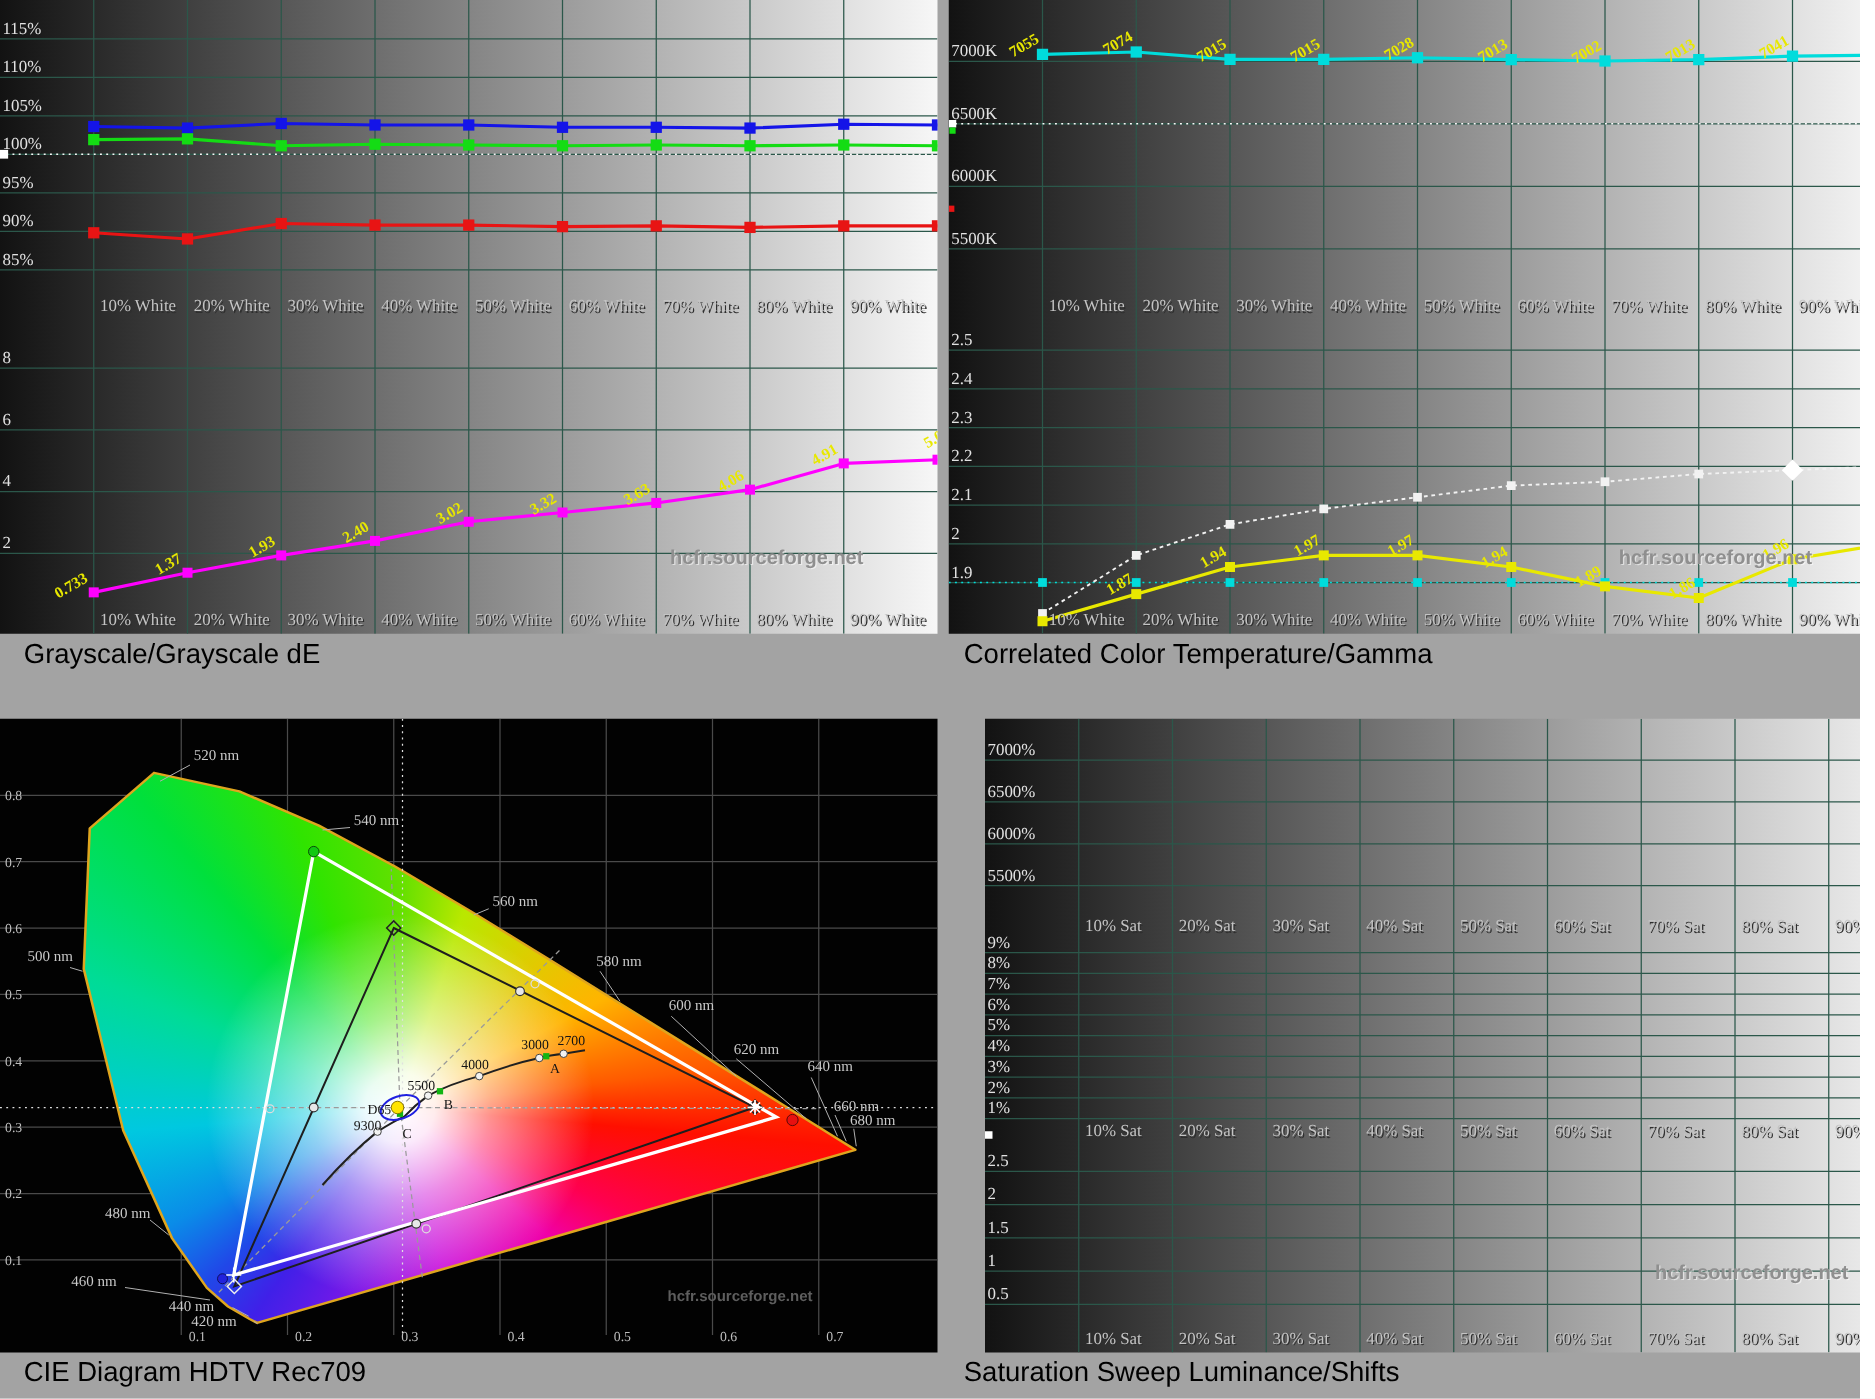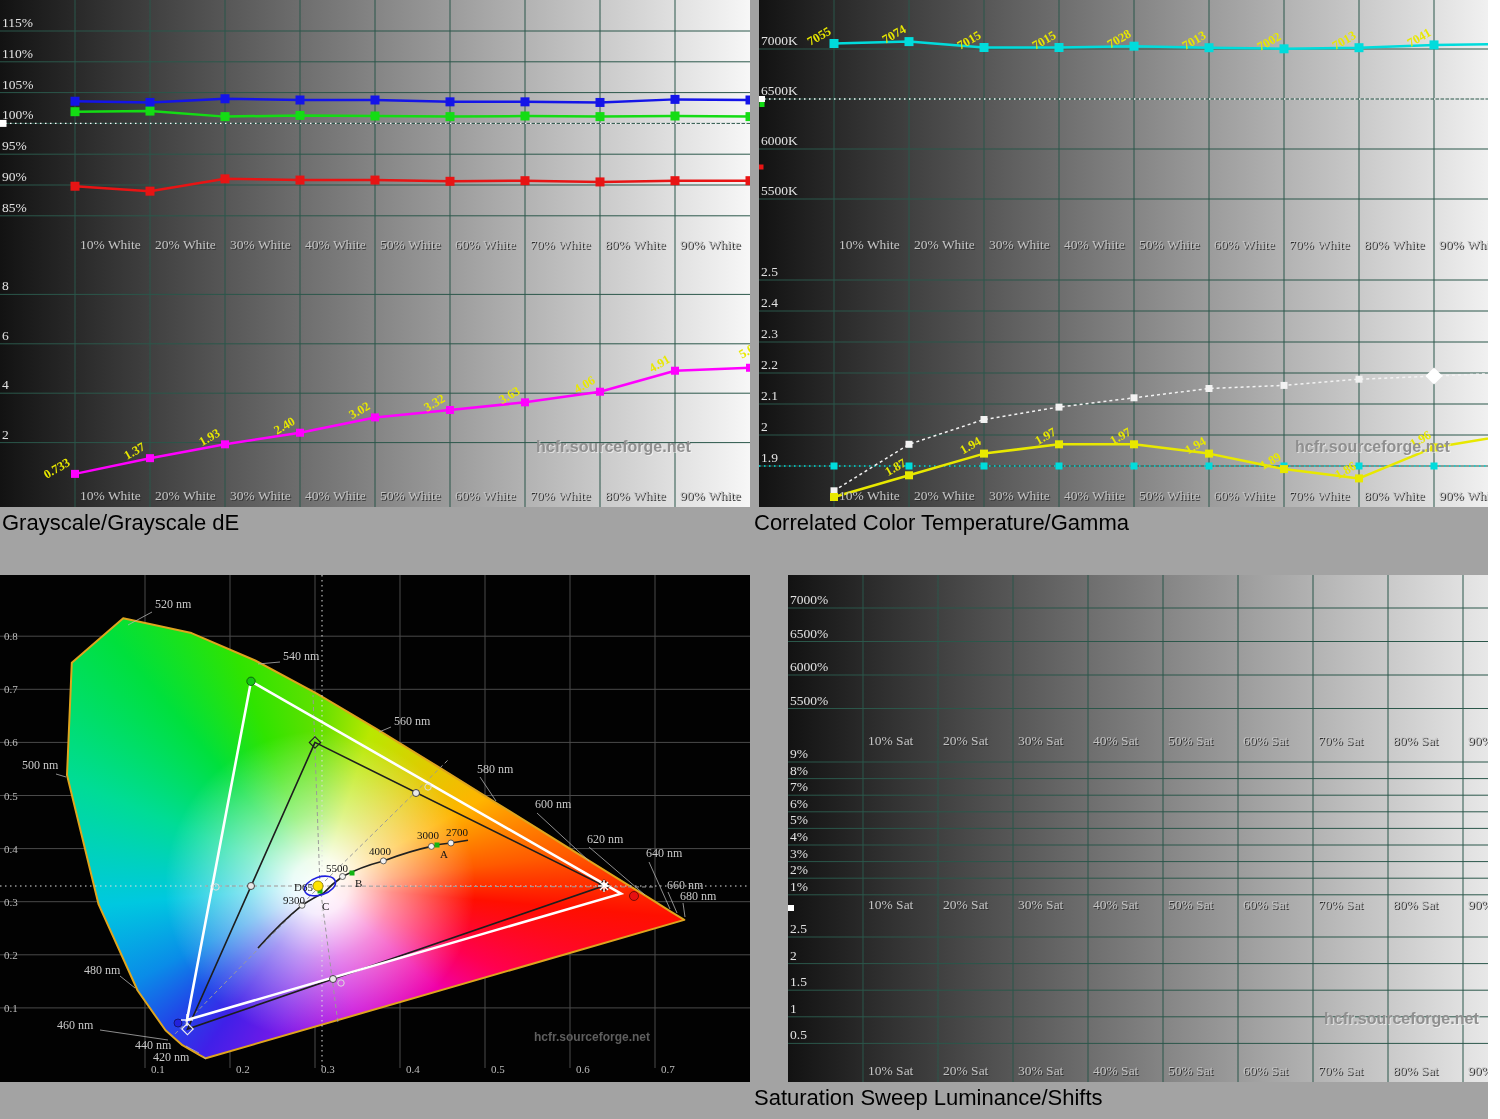--- a/index.html
+++ b/index.html
@@ -3,21 +3,21 @@
 <meta charset="utf-8">
 <style>
   html,body{margin:0;padding:0;background:#fff;}
   #page{position:relative;width:1488px;height:1119px;background:#a3a3a3;overflow:hidden;
         font-family:"Liberation Serif",serif;}
   .panel{position:absolute;width:750px;height:507px;overflow:hidden;}
   .grad{background:linear-gradient(90deg,#121212,#f7f7f7);}
   .cie{background:#020202;}
   .panel svg{position:absolute;left:0;top:0;}
   .title{position:absolute;width:748px;height:30px;color:#000;
-         font:22px "Liberation Sans",sans-serif;padding-left:2px;}
+         font:22px "Liberation Sans",sans-serif;padding-left:19px;}
   .watermark{position:absolute;font:bold 16px "Liberation Sans",sans-serif;color:#8f8f8f;
              text-shadow:1px 1px 0 rgba(255,255,255,.55);width:210px;text-align:left;}
   .watermark.dark{font:bold 12px "Liberation Sans",sans-serif;color:#5e5e5e;text-shadow:none;}
   .cie-fill{position:absolute;left:0;top:0;width:750px;height:507px;
     background:
       radial-gradient(circle at 320px 311px,#ffffff 0px,rgba(255,255,255,.92) 28px,rgba(255,255,255,.55) 72px,rgba(255,255,255,0) 155px),
       conic-gradient(from 0deg at 320px 311px,
         #63e000 0deg,#b9e800 18deg,#ffb400 62deg,#ff5a00 83deg,#ff0f00 95deg,
         #ff0050 115deg,#f000a8 131deg,#c800d8 165deg,#7818e8 195deg,#4020e8 215deg,
         #2048e8 228deg,#0a8ce8 243deg,#00c8e0 265deg,#00dc96 293deg,#00e03c 320deg,
@@ -458,20 +458,21 @@
           <text x="417" y="264" fill="#141414" font-size="11px" font-family="&quot;Liberation Serif&quot;,serif">3000</text>
           <text x="446" y="261" fill="#141414" font-size="11px" font-family="&quot;Liberation Serif&quot;,serif">2700</text>
           <text x="440" y="283" fill="#141414" font-size="11px" font-family="&quot;Liberation Serif&quot;,serif">A</text>
           <text x="355" y="312" fill="#141414" font-size="11px" font-family="&quot;Liberation Serif&quot;,serif">B</text>
           <text x="322" y="335" fill="#141414" font-size="11px" font-family="&quot;Liberation Serif&quot;,serif">C</text>
           <text x="294" y="316" fill="#141414" font-size="11px" font-family="&quot;Liberation Serif&quot;,serif">D65</text>
         </g>
     </svg>
     <div class="watermark dark" style="left:534px;top:1030px;margin-top:-575px">hcfr.sourceforge.net</div>
   </div>
+  <div class="title" style="left:0;top:1085px">CIE Diagram HDTV Rec709</div>
 
   <div class="panel grad" style="left:788px;top:575px">
     <svg id="svg-sat" width="750" height="507">
         <line x1="75" y1="0" x2="75" y2="507" stroke="#2b574a" stroke-width="1"></line>
         <line x1="150" y1="0" x2="150" y2="507" stroke="#2b574a" stroke-width="1"></line>
         <line x1="225" y1="0" x2="225" y2="507" stroke="#2b574a" stroke-width="1"></line>
         <line x1="300" y1="0" x2="300" y2="507" stroke="#2b574a" stroke-width="1"></line>
         <line x1="375" y1="0" x2="375" y2="507" stroke="#2b574a" stroke-width="1"></line>
         <line x1="450" y1="0" x2="450" y2="507" stroke="#2b574a" stroke-width="1"></line>
         <line x1="525" y1="0" x2="525" y2="507" stroke="#2b574a" stroke-width="1"></line>

